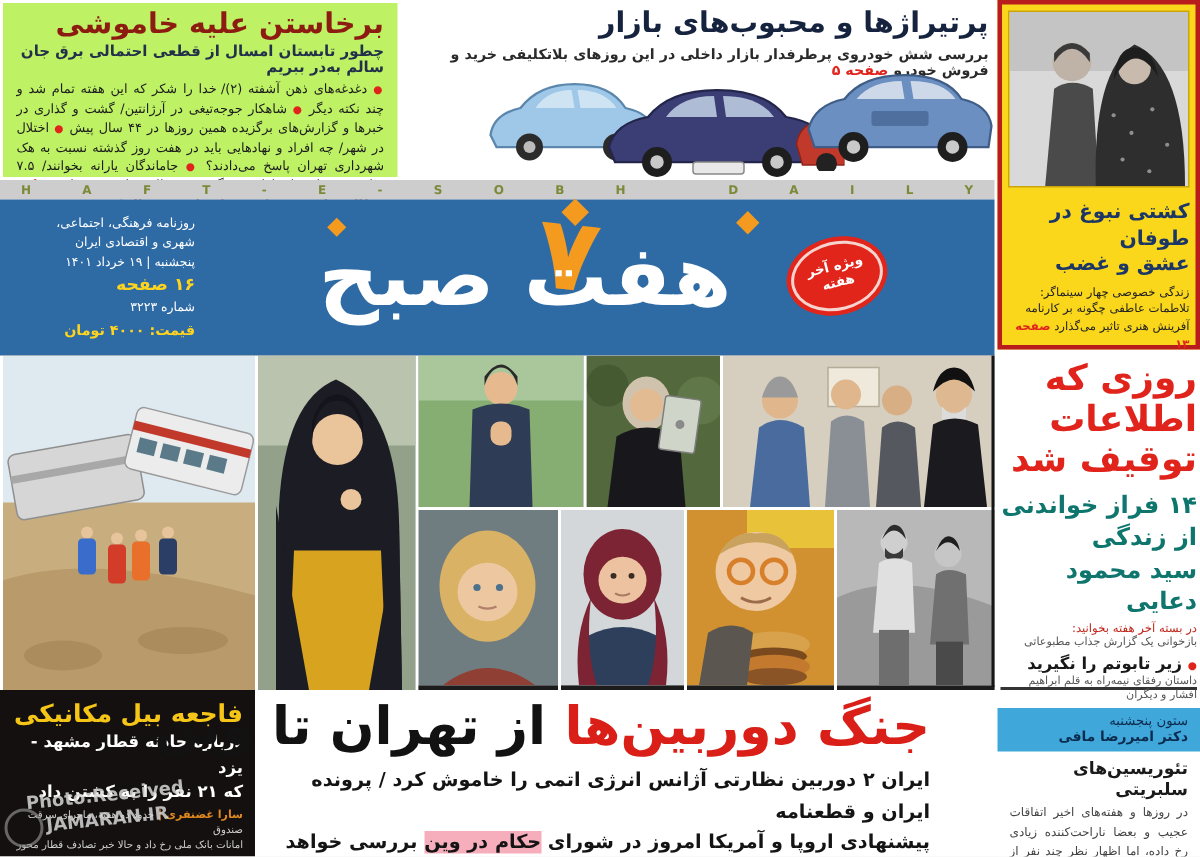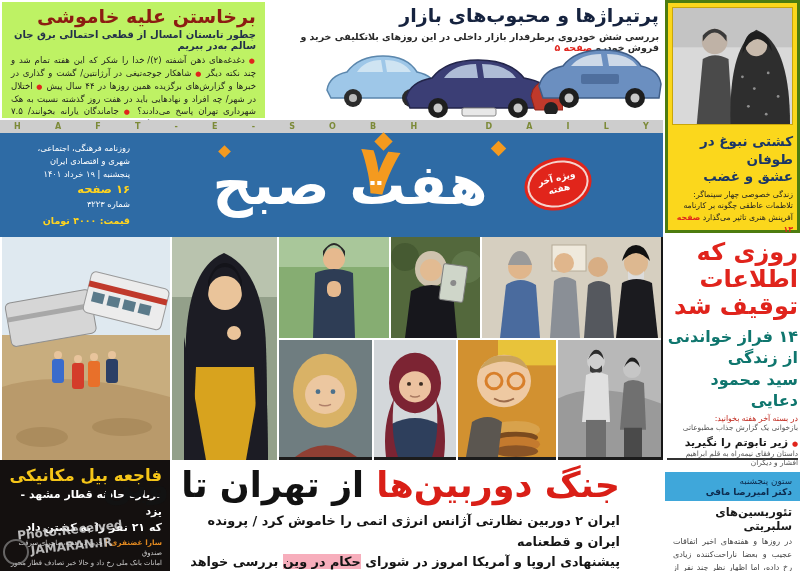--- a/index.html
+++ b/index.html
@@ -18,21 +18,21 @@
 
   
   .tc { left:267px; top:0; width:396px; height:120px; overflow:hidden; }
   .tc-head { position:absolute; right:4px; top:4px; font-size:19px; font-weight:bold; color:#16233f; }
   .tc-sub  { position:absolute; right:4px; top:31px; font-size:9.5px; font-weight:bold; color:#2a2a2a; }
   .pageref { color:#e0241c; font-weight:bold; }
   .car { position:absolute; }
 
   
   .tr-box { left:665px; top:0; width:135px; height:233px; background:#fbd71c;
-            border:3px solid #4d7c0f; padding:4px; }
+            border:3px solid #b91c1c; padding:4px; }
   .tr-photo { width:100%; height:118px; border:1px solid #caa60a; }
   .tr-head { font-size:13.5px; font-weight:bold; color:#1c3766; text-align:right;
              line-height:1.3; margin-top:4px; white-space:pre-line; }
   .tr-text { font-size:7.8px; color:#222; text-align:right; line-height:1.5; margin-top:3px; }
 
   
   .strip { left:0; top:120px; width:663px; height:13px; background:#cdcdcd;
            display:flex; justify-content:space-between; align-items:center; padding:0 14px;
            direction:ltr; }
   .strip span { font-size:8px; font-weight:bold; color:#7c8a38; }

